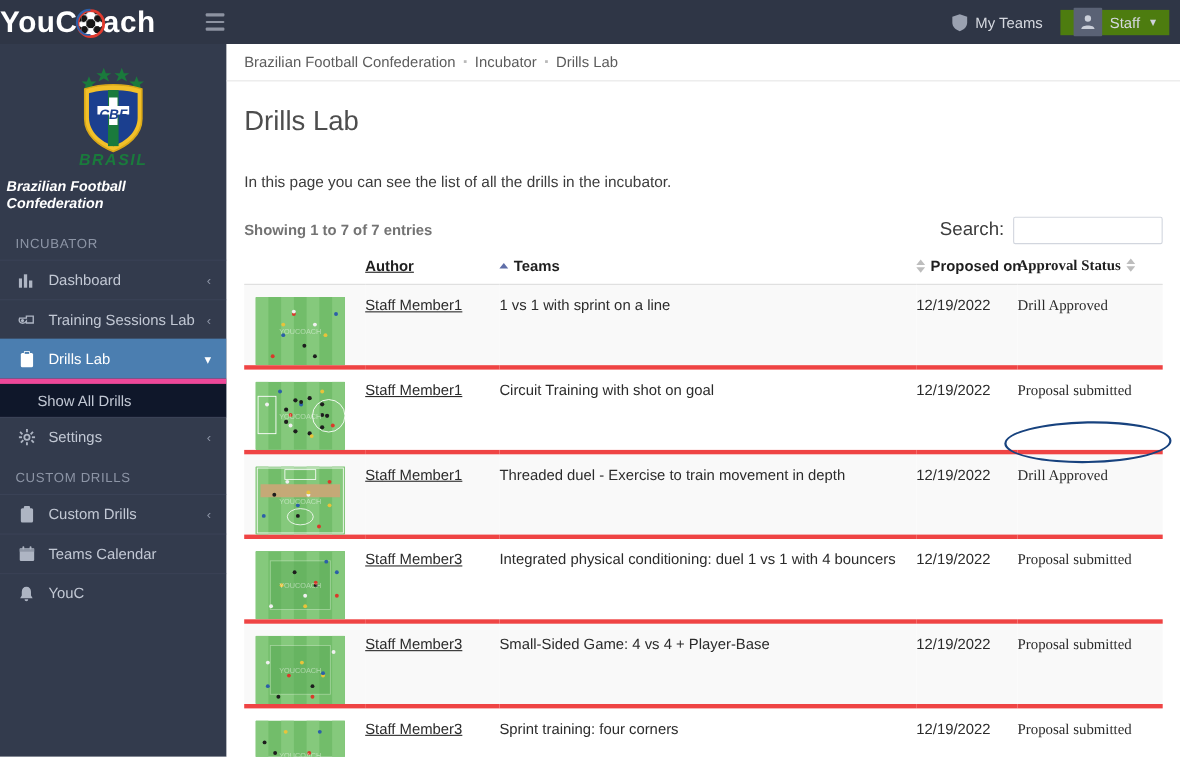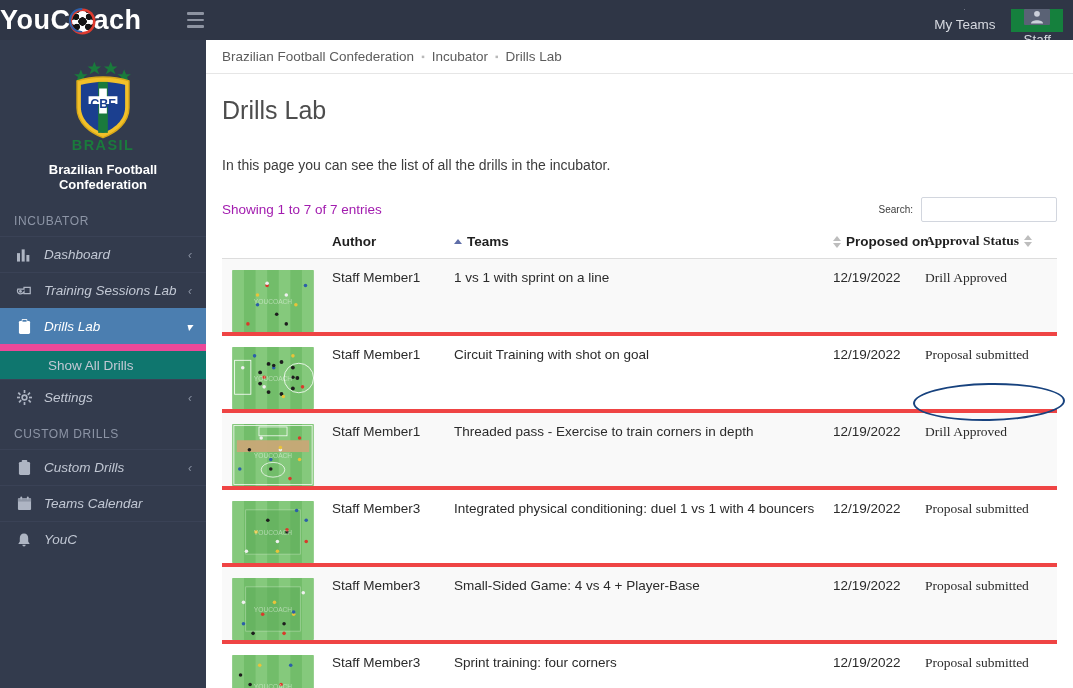--- a/index.html
+++ b/index.html
@@ -49,86 +49,85 @@
     justify-content: center; align-items: center; gap: 4px; cursor: pointer;
     margin-left: 10px;
   }
   .hamburger span { display: block; width: 17px; height: 2.5px; background: #8d93a1; border-radius: 1px; }
   .topbar-right {
     margin-left: auto; display: flex; align-items: center; height: 40px;
     padding-right: 10px; gap: 4px;
   }
   .tb-item {
     display: flex; align-items: center; gap: 7px; height: 23px;
-    padding: 0 12px; color: #d6d9e0; font-size: 13.5px; cursor: pointer; flex-direction: column;
-  }
-  .tb-item.user { background: #15803d; }
+    padding: 0 12px; color: #d6d9e0; font-size: 13.5px; cursor: pointer;
+  }
+  .tb-item.user { background: #4d7c0f; }
   .shield-ic { width: 15px; height: 17px; display:block; }
   .avatar-box {
     width: 26px; height: 26px; background: #5a6275; display: flex;
     align-items: center; justify-content: center; border-radius: 1px;
   }
   .caret-dn { font-size: 11px; color: #cfd3dc; margin-left: 2px; }
 
   
   .sidebar {
     position: absolute; left: 0; top: 40px; width: 206px; height: 648px;
     background: #333b4d; overflow: hidden;
   }
-  .club-block { padding: 14px 6px 10px; text-align: center; }
+  .club-block { padding: 14px 6px 10px; text-align: left; font-style: italic; }
   .club-logo { width: 90px; height: 100px; margin: 0 auto; display: block; }
   .club-name {
     margin-top: 8px; color: #ffffff; font-size: 13px; font-weight: bold;
     font-family: "Liberation Sans", sans-serif;
   }
   .sec-label {
     color: #8d95a6; font-size: 12px; letter-spacing: .6px;
     padding: 12px 0 8px 14px;
   }
   .nav-item {
     display: flex; align-items: center; height: 36px; padding: 0 14px;
     color: #c2c8d4; font-size: 13.5px; cursor: pointer;
     border-top: 1px solid #3a4256;
-    font-style: italic;
   }
   .nav-item .nico { width: 20px; margin-right: 10px; display:flex; align-items:center; justify-content:center;}
   .nav-item .nlbl { flex: 1; }
   .nav-item .ncar { color: #8d95a6; font-size: 12px; }
   .nav-item.active {
     background: #4b7eb0; color: #ffffff; border-top-color: #4b7eb0;
     position: relative;
   }
   .nav-item.active::after {
     content: ""; position: absolute; right: -11px; top: 0;
     border-top: 18px solid transparent; border-bottom: 18px solid transparent;
     border-left: 11px solid #4b7eb0;
   }
   .nav-sub {
-    display: flex; align-items: center; height: 35px; padding-left: 48px;
-    color: #c2c8d4; font-size: 13.5px; background: #0f766e; cursor: pointer;
-    border-top: 7px solid #ec4899;
+    display: flex; align-items: center; height: 35px; padding-left: 34px;
+    color: #c2c8d4; font-size: 13.5px; background: #0f172a; cursor: pointer;
+    border-top: 5px solid #ec4899;
   }
 
   
   .main { position: absolute; left: 206px; top: 40px; width: 867px; height: 648px; background:#fff; }
   .crumbs {
     height: 34px; display: flex; align-items: center; gap: 7px;
     padding-left: 16px; border-bottom: 1px solid #e6e6e6;
     font-size: 13.5px; color: #5c5c5c;
   }
   .crumbs .sep { color: #b9b9b9; font-size: 10px; }
   .crumbs a { color: #5c5c5c; text-decoration: none; cursor: pointer; }
   .content { padding: 22px 16px 0 16px; }
   .page-title { font-size: 25px; color: #4d4d4d; font-weight: normal; }
   .page-desc { margin-top: 32px; font-size: 14px; color: #3c3c3c; }
 
   .tbl-top { display: flex; align-items: center; margin-top: 22px; height: 28px; }
-  .entries-info { font-size: 13.5px; color: #a21caf; }
+  .entries-info { font-size: 13.5px; color: #737373; font-weight: bold; }
   .search-wrap { margin-left: auto; display: flex; align-items: center; gap: 8px; }
-  .search-lbl { font-size: 10px; color: #3c3c3c; }
+  .search-lbl { font-size: 17px; color: #3c3c3c; }
   .search-inp {
     width: 136px; height: 25px; border: 1px solid #d2d6de; border-radius: 2px;
     padding: 0 6px; font-size: 13px; font-family: "Liberation Sans", sans-serif;
     color: #333; outline: none; background:#fff;
   }
 
   table.drills { width: 100%; border-collapse: collapse; margin-top: 10px; table-layout: fixed; }
   table.drills thead th {
     font-size: 13.5px; color: #1f1f1f; font-weight: bold; text-align: left;
     padding: 0 0 9px 0; border-bottom: 1px solid #dddddd; cursor: pointer;
@@ -142,21 +141,21 @@
   .sorter.asc i.up { border-bottom-color: #5f6ea8; }
 
   table.drills tbody td {
     font-size: 13.5px; color: #2b2b2b; vertical-align: top;
     padding: 11px 0 0 0; border-bottom: 4px solid #ef4444; height: 75px;
   }
   tr.odd td { background: #f9f9f9; }
   tr.even td { background: #ffffff; }
   .thumb { width: 82px; height: 62px; display: block; border-radius: 1px; }
   .c-thumb { width: 110px; padding-left: 10px !important; }
-  .c-author { width: 122px; }
+  .c-author { width: 122px; text-decoration: underline; }
   .c-title { }
   .c-date { width: 92px; margin-left: 42px; }
   .c-status { width: 132px; font-family: Liberation Serif, serif; }
 
   
   .annot {
     position: absolute; left: 913px; top: 383px; width: 152px; height: 38px;
     border: 2.2px solid #17427e; border-radius: 50%;
     pointer-events: none; transform: rotate(-1deg);
   }
@@ -460,21 +459,21 @@
                   <circle cx="10" cy="61" r="2.4" fill="#2c5fa8"></circle>
                   <circle cx="39" cy="19" r="2.4" fill="#f0f0f0"></circle>
                   <circle cx="23" cy="35" r="2.4" fill="#1d1d1d"></circle>
                   <circle cx="65" cy="32" r="2.4" fill="#e8c33a"></circle>
                   <circle cx="91" cy="19" r="2.4" fill="#d93a2b"></circle>
                   <circle cx="52" cy="48" r="2.4" fill="#2c5fa8"></circle>
                   <text x="55" y="46" font-size="9" fill="#ffffff" fill-opacity=".45" text-anchor="middle" font-family="Liberation Sans, sans-serif">YOUCOACH</text>
                 </svg>
               </td>
               <td class="c-author">Staff Member1</td>
-              <td class="c-title">Threaded pass - Exercise to train corners in depth</td>
+              <td class="c-title">Threaded duel - Exercise to train movement in depth</td>
               <td class="c-date">12/19/2022</td>
               <td class="c-status">Drill Approved</td>
             </tr>
             <tr class="even">
               <td class="c-thumb">
                 <svg viewBox="0 0 110 84" class="thumb">
                   <rect width="110" height="84" fill="#72bd6a"></rect>
                   <rect x="0" y="0" width="15.7" height="84" fill="#85c97c"></rect>
                   <rect x="31.4" y="0" width="15.7" height="84" fill="#85c97c"></rect>
                   <rect x="62.8" y="0" width="15.7" height="84" fill="#85c97c"></rect>

